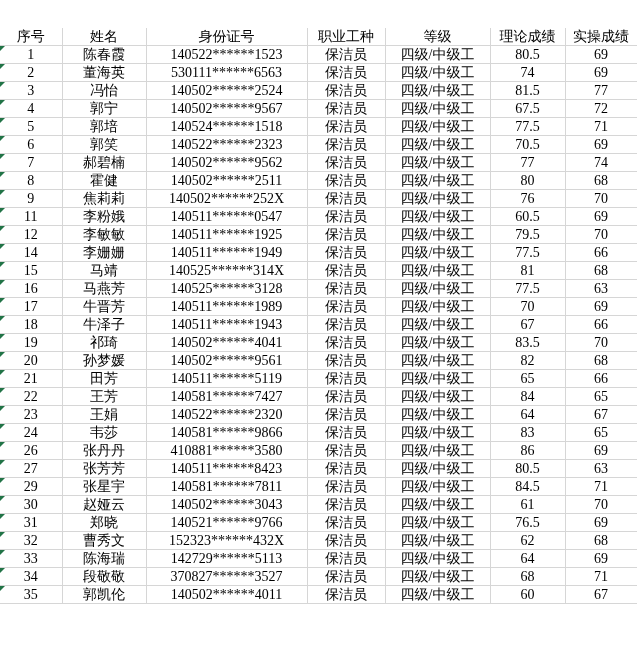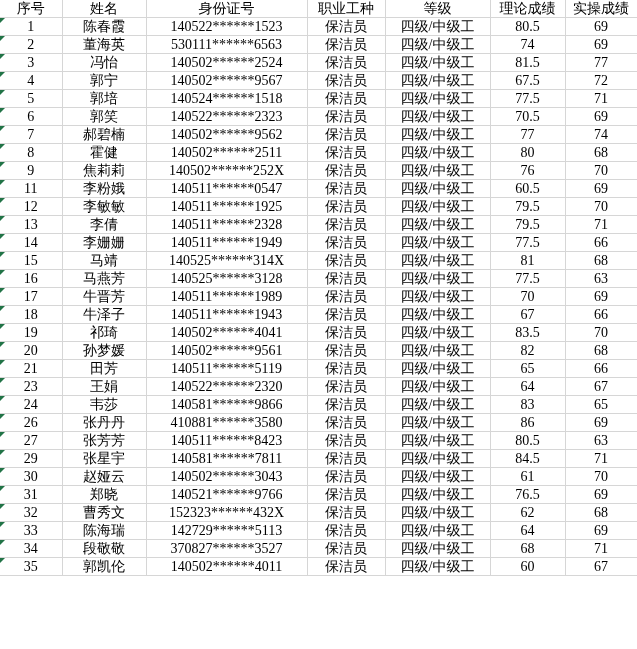--- a/index.html
+++ b/index.html
@@ -16,20 +16,21 @@
   :root {
     --grid: #d6d6d6;
     --tri: #217346;
     --ink: #000000;
     --bg: #ffffff;
   }
   table.sheet {
     border-collapse: collapse;
     table-layout: fixed;
     width: 637px;
+    margin-top: 28px;
   }
   .sheet th, .sheet td {
     border-right: 1px solid var(--grid);
     border-bottom: 1px solid var(--grid);
     height: 17px;
     line-height: 17px;
     padding: 0;
     margin: 0;
     text-align: center;
     vertical-align: middle;
@@ -177,29 +178,20 @@
       <tr>
         <td><span class="tri"></span>12</td>
         <td>李敏敏</td>
         <td>140511******1925</td>
         <td>保洁员</td>
         <td>四级/中级工</td>
         <td>79.5</td>
         <td>70</td>
       </tr>
       <tr>
-        <td><span class="tri"></span>13</td>
-        <td>李倩</td>
-        <td>140511******2328</td>
-        <td>保洁员</td>
-        <td>四级/中级工</td>
-        <td>79.5</td>
-        <td>71</td>
-      </tr>
-      <tr>
         <td><span class="tri"></span>14</td>
         <td>李姗姗</td>
         <td>140511******1949</td>
         <td>保洁员</td>
         <td>四级/中级工</td>
         <td>77.5</td>
         <td>66</td>
       </tr>
       <tr>
         <td><span class="tri"></span>15</td>
@@ -256,20 +248,29 @@
         <td>68</td>
       </tr>
       <tr>
         <td><span class="tri"></span>21</td>
         <td>田芳</td>
         <td>140511******5119</td>
         <td>保洁员</td>
         <td>四级/中级工</td>
         <td>65</td>
         <td>66</td>
+      </tr>
+      <tr>
+        <td><span class="tri"></span>22</td>
+        <td>王芳</td>
+        <td>140581******7427</td>
+        <td>保洁员</td>
+        <td>四级/中级工</td>
+        <td>84</td>
+        <td>65</td>
       </tr>
       <tr>
         <td><span class="tri"></span>23</td>
         <td>王娟</td>
         <td>140522******2320</td>
         <td>保洁员</td>
         <td>四级/中级工</td>
         <td>64</td>
         <td>67</td>
       </tr>

